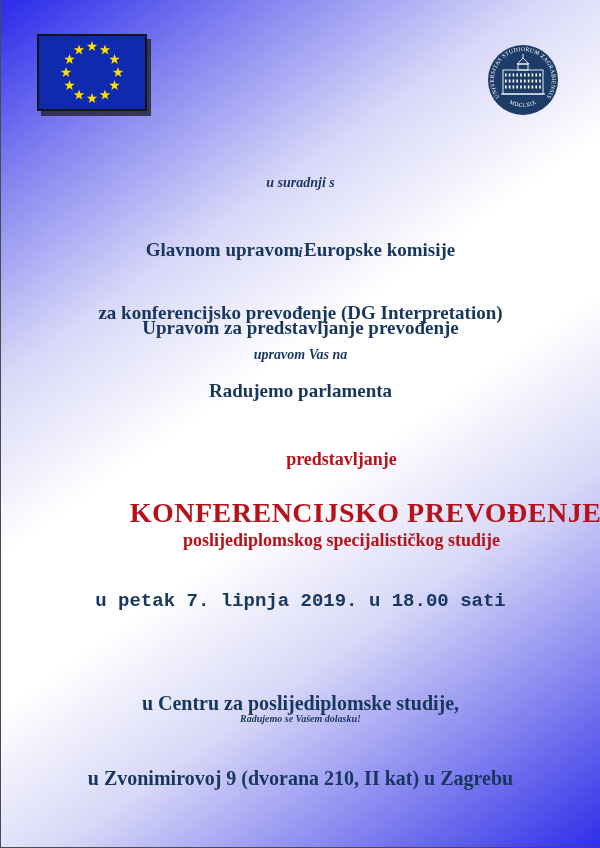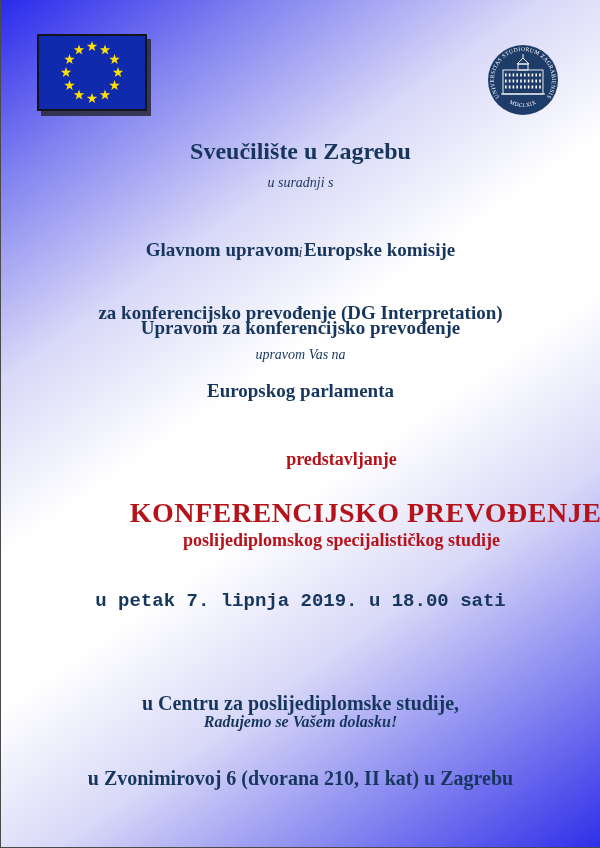--- a/index.html
+++ b/index.html
@@ -30,37 +30,37 @@
   .eu-flag svg { display: block; width: 100%; height: 100%; }
 
   
   .seal { position: absolute; left: 486px; top: 44px; width: 72px; height: 72px; }
   .seal svg { display: block; width: 100%; height: 100%; }
   .seal text { fill: #ffffff; font-family: "Liberation Serif", serif; }
 
   
   .line {
     position: absolute; left: 0; width: 100%;
-    text-align: center; white-space: pre-wrap;
+    text-align: center; white-space: pre-wrap; font-weight: bold;
   }
   .navy { color: #17365d; }
   .red  { color: #b5121a; padding-left: 41px; }
   .it   { font-style: italic; }
 
   .l-title   { top: 138px; font-size: 24px; font-weight: 600; }
   .l-collab  { top: 175px; font-size: 14px; }
   .l-p1      { top: 197px; font-size: 19px; line-height: 21px; font-weight: 700; }
   .l-i       { top: 245px; font-size: 14px; }
   .l-p2      { top: 275px; font-size: 19px; line-height: 21px; font-weight: 700; }
   .l-invites { top: 347px; font-size: 14px; }
   .l-intro   { top: 392px; font-size: 18px; line-height: 27px; font-weight: 700; }
   .l-big     { top: 497px; font-size: 28px; font-weight: 700; letter-spacing: 0.5px; margin-left: 24px; }
   .l-date    { top: 590px; font-size: 19px; font-weight: 600; font-family: Liberation Mono, monospace; }
   .l-venue   { top: 641px; font-size: 20px; line-height: 25px; font-weight: 600; }
-  .l-closing { top: 713px; font-size: 16px; font-weight: 700; }
+  .l-closing { top: 713px; font-size: 10px; font-weight: 700; }
 </style>
 </head>
 <body>
 
 <div class="page">
 
   <div class="eu-flag">
     <svg viewBox="0 0 106 73">
       <defs>
         <polygon id="star" points="0,-5.5 1.29,-1.78 5.23,-1.7 2.09,0.68 3.23,4.45 0,2.2 -3.23,4.45 -2.09,0.68 -5.23,-1.7 -1.29,-1.78" fill="#ffdf00"></polygon>
@@ -101,47 +101,46 @@
         <path d="M18 31 H54" stroke-width="3" stroke-dasharray="1.6 2.2"></path>
         <path d="M18 37 H54" stroke-width="3" stroke-dasharray="1.6 2.2"></path>
         <path d="M18 43 H54" stroke-width="3" stroke-dasharray="1.6 2.2"></path>
         <rect x="31" y="20" width="10" height="6" stroke-width="0.9"></rect>
         <path d="M30 20 L36 14 L42 20 Z" stroke-width="0.9"></path>
         <path d="M36 14 V 10" stroke-width="0.9"></path>
       </g>
     </svg>
   </div>
 
-  <div class="line navy l-title">Sveučilište u Zagrebu</div>
 
   <div class="line navy it l-collab">u suradnji s</div>
 
   <div class="line navy l-p1">
     <div>Glavnom upravom Europske komisije</div>
     <div>za konferencijsko prevođenje (DG Interpretation)</div>
   </div>
 
   <div class="line navy it l-i">i</div>
 
   <div class="line navy l-p2">
-    <div>Upravom za konferencijsko prevođenje</div>
-    <div>Europskog parlamenta</div>
+    <div>Upravom za predstavljanje prevođenje</div>
+    <div>Radujemo parlamenta</div>
   </div>
 
   <div class="line navy it l-invites">upravom Vas na</div>
 
   <div class="line red l-intro">
     <div>predstavljanje</div>
     <div>poslijediplomskog specijalističkog studije</div>
   </div>
 
   <div class="line red l-big">KONFERENCIJSKO PREVOĐENJE</div>
 
   <div class="line navy l-date">u petak 7. lipnja 2019. u 18.00 sati</div>
 
   <div class="line navy l-venue">
     <div>u Centru za poslijediplomske studije,</div>
-    <div>u Zvonimirovoj 6 (dvorana 210, II kat) u Zagrebu</div>
+    <div>u Zvonimirovoj 9 (dvorana 210, II kat) u Zagrebu</div>
   </div>
 
   <div class="line navy it l-closing">Radujemo se Vašem dolasku!</div>
 
 </div>
 
 </body></html>

